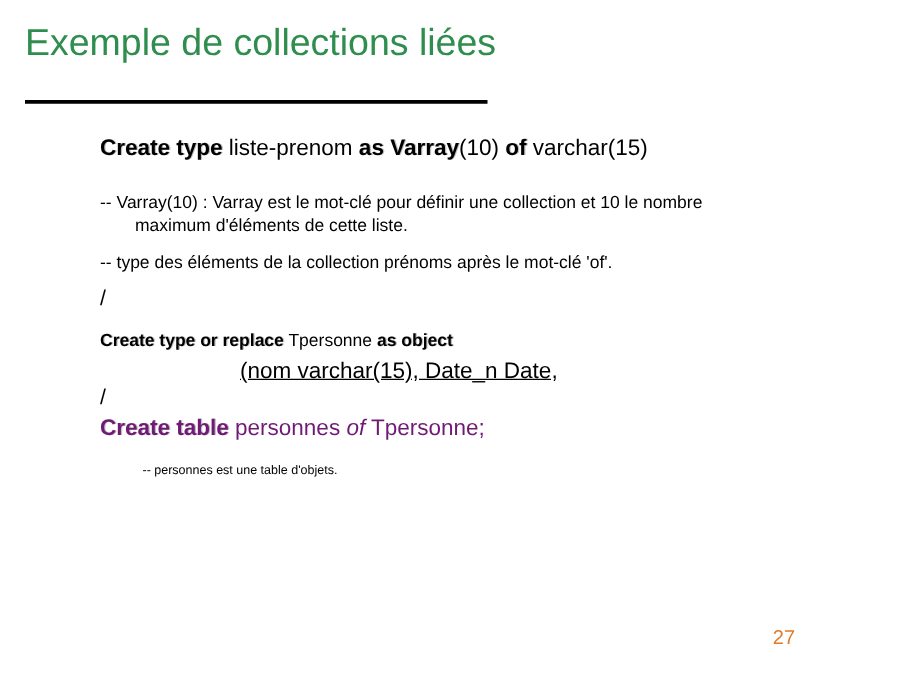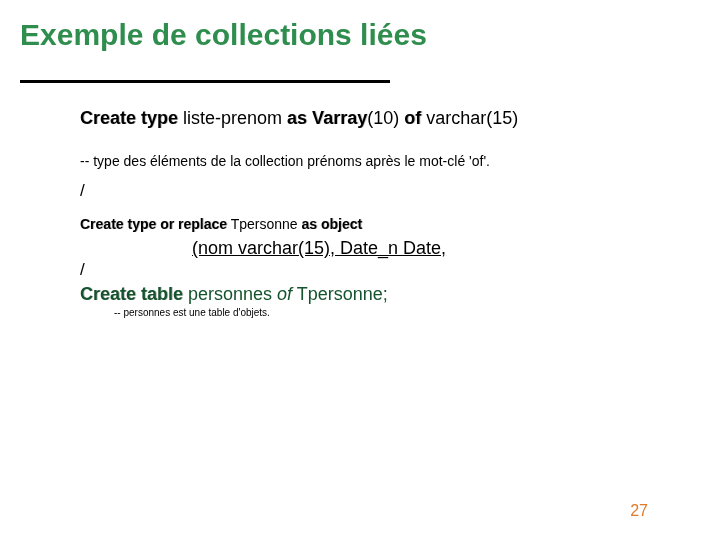--- a/index.html
+++ b/index.html
@@ -12,21 +12,21 @@
     overflow: hidden;
   }
   .slide {
     width: 100%;
     height: 100%;
     padding: 18px 20px 0 20px;
   }
   .title {
     color: #2f8e4e;
     font-size: 30px;
-    font-weight: bold;
+    font-weight: normal;
     margin-bottom: 28px;
   }
   .divider {
     width: 370px;
     height: 3px;
     background: #000000;
     margin-bottom: 24px;
   }
   .content {
     padding-left: 60px;
@@ -82,51 +82,53 @@
     line-height: 1.35;
     margin-bottom: 2px;
   }
   .slash2 {
     font-size: 17px;
     color: #000;
     margin-bottom: 4px;
   }
   .stmt3 {
     font-size: 18px;
-    color: #14532d;
-    margin-bottom: 2px;
+    color: #701a75;
+    margin-bottom: 18px;
   }
   .italic { font-style: italic; }
   .comment2 {
     font-size: 10px;
     color: #000;
     padding-left: 34px;
   }
   .pagenum {
     position: absolute;
     bottom: 20px;
-    right: 72px;
+    right: 84px;
     font-size: 16px;
     color: #e07b2a;
   }
 </style>
 </head>
 <body>
 
 <div class="slide">
   <div class="title">Exemple de collections liées</div>
   <div class="divider"></div>
 
   <div class="content">
 
     <div class="stmt1">
       <span class="tshadow">Create type</span><span> liste-prenom </span><span class="tshadow">as Varray</span><span>(10) </span><span class="tshadow">of</span><span> varchar(15)</span>
     </div>
 
     <div class="comment">
+      <span>-- Varray(10) : Varray est le mot-clé pour définir une collection et 10 le nombre</span>
+      <span class="comment-indent">maximum d'éléments de cette liste.</span>
     </div>
 
     <div class="comment">-- type des éléments de la collection prénoms après le mot-clé 'of'.</div>
 
     <div class="slash">/</div>
 
     <div class="stmt2">
       <span class="tshadow">Create type or replace</span><span> Tpersonne </span><span class="tshadow">as object</span>
     </div>
     <div class="stmt2-line2">(nom varchar(15), Date_n Date,</div>

